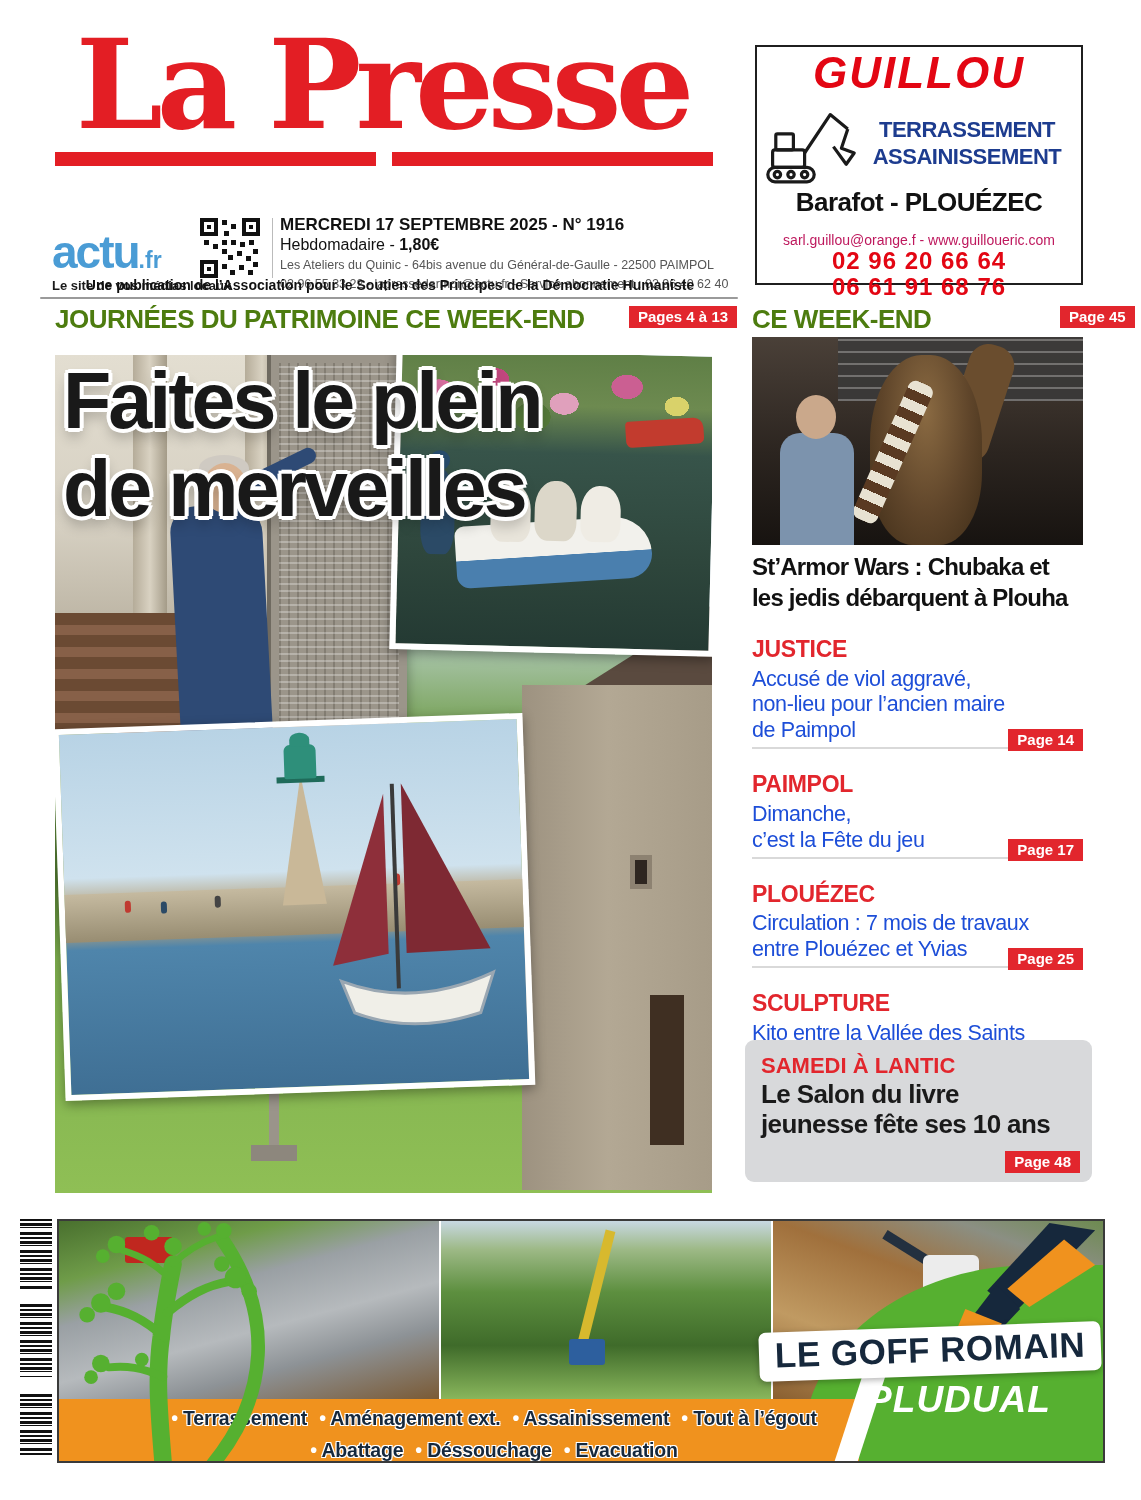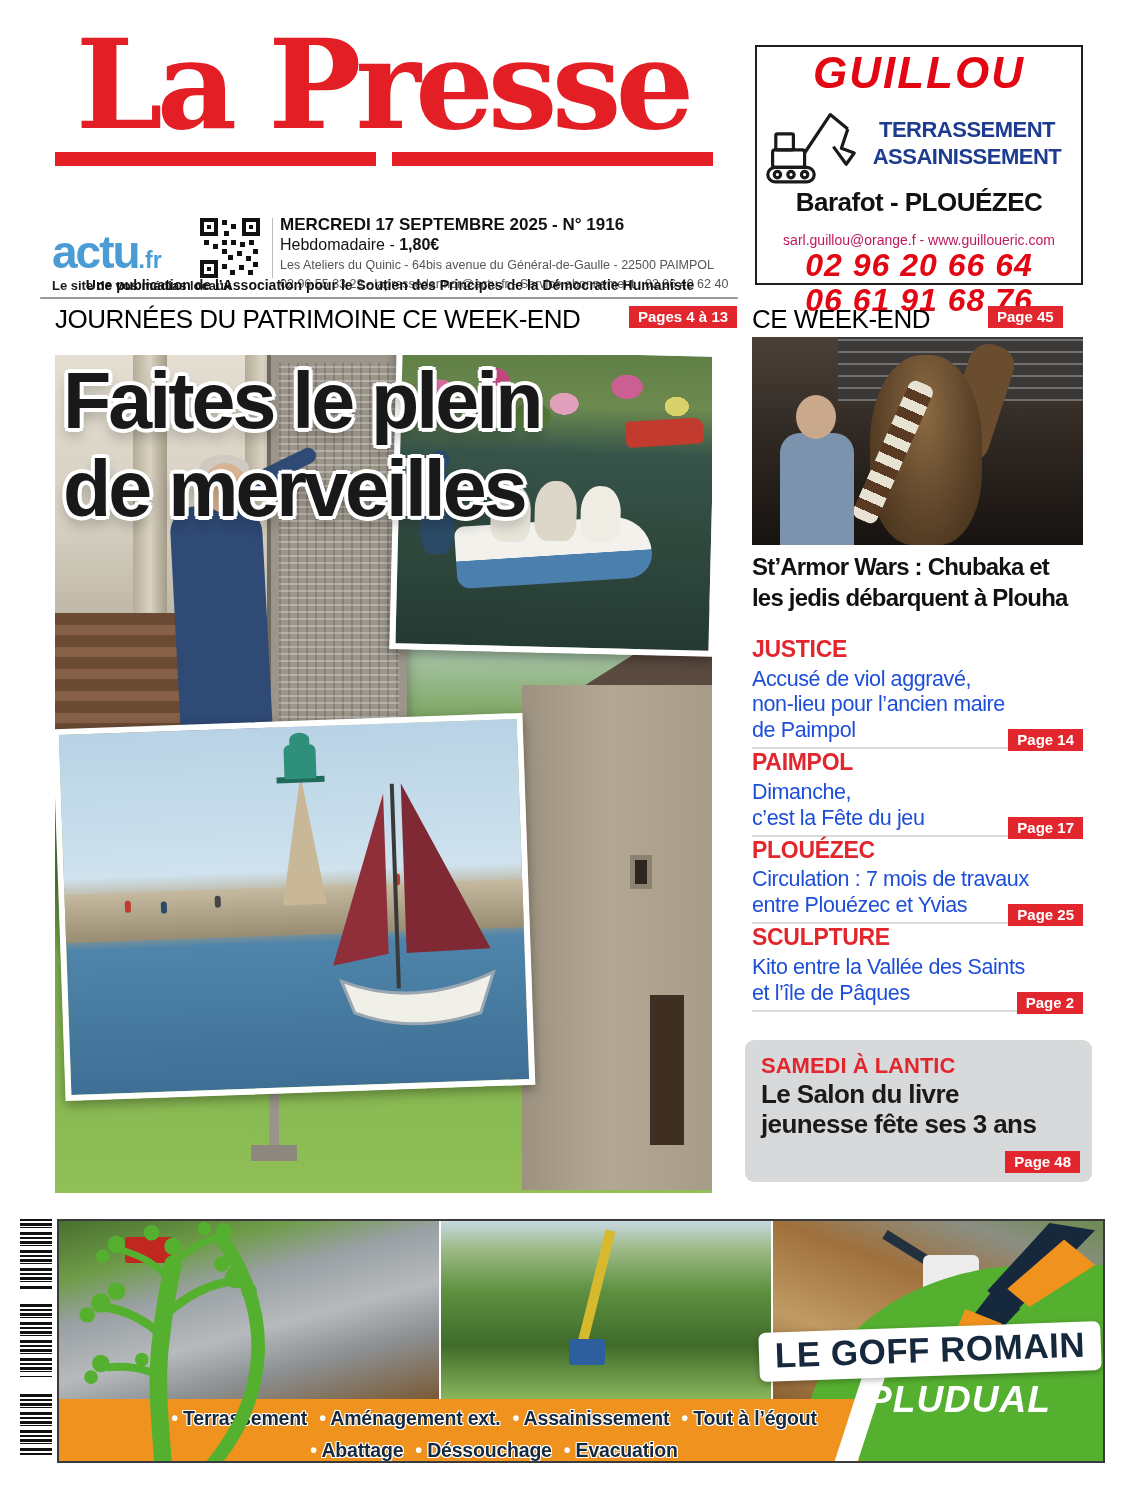--- a/index.html
+++ b/index.html
@@ -17,45 +17,45 @@
   
   .guillou { position:absolute; left:755px; top:45px; width:328px; height:240px; border:2px solid #1f1f1f;
     background:#fff; text-align:center; padding:4px 6px; }
   .guillou-name { color:#e30613; font-weight:900; font-style:italic; font-size:44px; letter-spacing:2px; line-height:1.0; }
   .guillou-mid { display:flex; align-items:center; justify-content:flex-start; margin-top:2px; }
   .guillou-exc { width:96px; height:92px; flex:0 0 auto; }
   .guillou-services { flex:1; text-align:center; }
   .guillou-svc { color:#1d3c8f; font-weight:900; font-size:22px; letter-spacing:-0.5px; line-height:1.25; }
   .guillou-loc { font-weight:900; font-size:26px; color:#111; letter-spacing:-0.5px; line-height:1.05; }
   .guillou-mail { font-size:14px; color:#be185d; margin-top:16px; }
-  .guillou-tel { color:#e30613; font-weight:900; font-style:italic; font-size:32px; letter-spacing:1px; line-height:1.08; }
+  .guillou-tel { color:#e30613; font-weight:900; font-size:24px; letter-spacing:1px; line-height:1.08; }
 
   
   .actu-logo { position:absolute; left:52px; top:232px; }
   .actu-word { font-weight:900; font-size:46px; color:#4a9cd5; letter-spacing:-2px; line-height:0.9; display:inline; }
   .actu-fr { font-weight:700; font-size:23px; color:#4a9cd5; display:inline; }
   .actu-tag { font-weight:700; font-size:13px; color:#1a1a1a; margin-top:4px; }
   .qr { position:absolute; left:200px; top:218px; width:60px; height:60px; }
   .vdiv { position:absolute; left:272px; top:218px; width:1px; height:60px; background:#bbb; }
   .issue { position:absolute; left:280px; top:215px; width:460px; }
   .issue-date { font-weight:800; font-size:17px; color:#111; }
   .issue-freq { font-size:16px; color:#111; margin-top:1px; }
   .issue-freq b { font-weight:800;margin-top:24px; }
   .issue-small { font-size:12.5px; color:#555; margin-top:3px; line-height:1.3; }
   .publisher { position:absolute; left:40px; top:277px; width:700px; text-align:center; font-weight:700; font-size:14px; color:#111; }
   .toprule { position:absolute; left:40px; top:297px; width:698px; height:2px; background:#9a9a9a; border-radius:2px; }
 
   
-  .kicker { position:absolute; font-weight:400; font-size:26px; color:#000000; letter-spacing:-0.5px; }
+  .kicker { position:absolute; font-weight:700; font-size:26px; color:#4d7c0f; letter-spacing:-0.5px; }
   .kicker-left { left:55px; top:304px; }
   .kicker-right { left:752px; top:304px; }
   .page-badge { background:#e2262d; color:#fff; font-weight:800; font-size:15px; padding:2px 9px 3px; white-space:nowrap; }
   .badge-abs { position:absolute; }
   .badge-pages413 { left:629px; top:306px; }
-  .badge-page45 { left:988px; top:306px; }
+  .badge-page45 { left:1060px; top:306px; }
 
   
   .collage { position:absolute; left:55px; top:355px; width:657px; height:838px; overflow:hidden; background:#cfe0ea; }
   .photo-card { position:absolute; box-shadow:0 4px 12px rgba(0,0,0,.35); }
   .white-frame { border:6px solid #fff; }
 
   .chapel-base { position:absolute; inset:0;
     background:linear-gradient(180deg,#c9dce9 0%,#cfe0ea 28%,#6f9c49 46%,#50792f 62%,#7fb04f 72%,#8fbf55 100%); }
   .chapel-trees { position:absolute; left:0; top:300px; width:100%; height:300px;
     background:radial-gradient(60px 50px at 15% 40%, #3f6325 0 60%, transparent 61%),
@@ -132,21 +132,21 @@
   .chew { position:absolute; left:118px; top:18px; width:112px; height:190px;
     background:radial-gradient(ellipse at 50% 30%,#8a6a42 0%,#5f452a 55%,#3f2d18 100%); border-radius:46% 46% 38% 38%; }
   .chew-arm { position:absolute; left:204px; top:6px; width:46px; height:120px; background:#6a4d2e; border-radius:20px; transform:rotate(18deg); }
   .bandolier { position:absolute; left:128px; top:40px; width:26px; height:150px; background:repeating-linear-gradient(180deg,#e8e2d2 0 10px,#5a3a22 10px 20px); transform:rotate(24deg); border-radius:8px; }
   .vest-man { position:absolute; left:28px; top:96px; width:74px; height:112px; background:#7c93ad; border-radius:20px 20px 0 0; }
   .vest-head { position:absolute; left:44px; top:58px; width:40px; height:44px; background:#caa88b; border-radius:50%; }
 
   .feature-head { position:absolute; left:752px; top:552px; width:334px; font-weight:800; font-size:24px; line-height:1.28; color:#111; letter-spacing:-0.8px; }
 
   .stories { position:absolute; left:752px; top:636px; width:331px; }
-  .story { position:relative; border-bottom:2px solid #d9d9d9; padding-bottom:4px; }
+  .story { position:relative; border-bottom:2px solid #d9d9d9; padding-bottom:4px; margin-bottom:22px; }
   .story-label { font-weight:900; font-size:23px; color:#e2262d; letter-spacing:-0.3px; margin-bottom:3px; }
   .story-line { font-size:21.5px; line-height:1.06; color:#1d4ed8; letter-spacing:-0.4px; padding:1.5px 0; }
   .story .page-badge { position:absolute; right:0; bottom:-4px; }
 
   .hibox { position:absolute; left:745px; top:1040px; width:347px; height:142px; background:#d8d9db; border-radius:9px; padding:13px 16px; }
   .hibox-label { font-weight:900; font-size:22px; color:#e2262d; }
   .hibox-line { font-weight:800; font-size:26px; line-height:1.16; color:#1a1a1a; letter-spacing:-0.6px; }
   .hibox .page-badge { position:absolute; right:12px; bottom:9px; }
 
   
@@ -381,21 +381,21 @@
       <div class="story-label">SCULPTURE</div>
       <div class="story-line">Kito entre la Vallée des Saints</div>
       <div class="story-line">et l’île de Pâques</div>
       <span class="page-badge">Page 2</span>
     </div>
   </div>
 
   <div class="hibox">
     <div class="hibox-label">SAMEDI À LANTIC</div>
     <div class="hibox-line">Le Salon du livre</div>
-    <div class="hibox-line">jeunesse fête ses 3 ans</div>
+    <div class="hibox-line">jeunesse fête ses 10 ans</div>
     <span class="page-badge">Page 48</span>
   </div>
 
   <div class="barcode">
     <div class="bc-gap" style="top:70px;"></div>
     <div class="bc-gap" style="top:158px;"></div>
   </div>
 
   <div class="ad-frame">
     <div class="ad-photo ph1">

